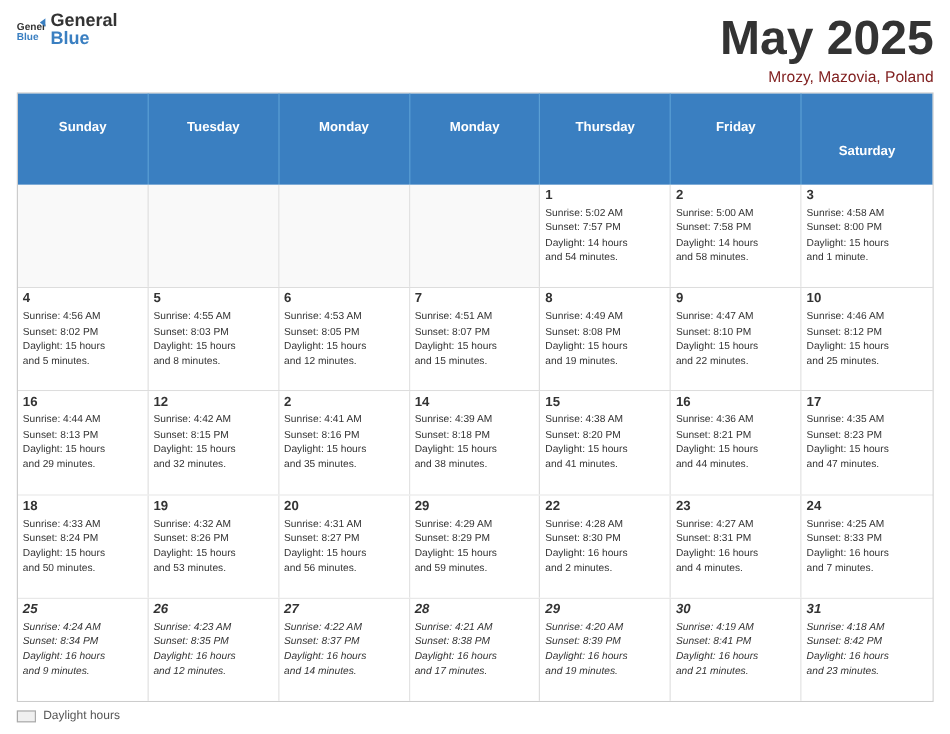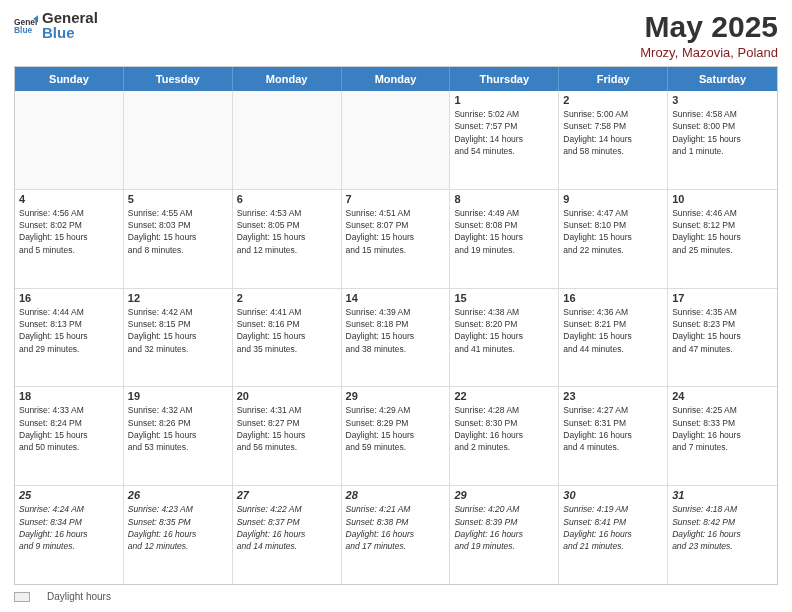--- a/index.html
+++ b/index.html
@@ -29,21 +29,21 @@
       gap: 4px;
     }
     .logo-icon {
       width: 24px;
       height: 24px;
     }
     .title-block {
       text-align: right;
     }
     .main-title {
-      font-size: 30px;
+      font-size: 40px;
       font-weight: bold;
       color: #333;
       line-height: 1.1;
     }
     .sub-title {
       font-size: 13px;
       color: #7f1d1d;
       margin-top: 2px;
     }
     .calendar {
@@ -54,26 +54,27 @@
     }
     .cal-header-row {
       display: grid;
       grid-template-columns: repeat(7, 1fr);
       background: #3a7fc1;
     }
     .cal-header-cell {
       color: #fff;
       font-size: 11px;
       font-weight: bold;
-      padding: 6px 4px;
+      padding: 22px 4px;
       text-align: center;
       border-right: 1px solid #5a9fd4;
     }
     .cal-header-cell:last-child {
       border-right: none;
+      margin-top: 20px;
     }
     .cal-body {
       flex: 1;
       display: flex;
       flex-direction: column;
     }
     .cal-row {
       display: grid;
       grid-template-columns: repeat(7, 1fr);
       flex: 1;
@@ -106,21 +107,21 @@
     }
     .day-info {
       font-size: 8.5px;
       color: #333;
       line-height: 1.45;
     }
     .footer {
       margin-top: 6px;
       display: flex;
       align-items: center;
-      gap: 17px;
+      gap: 6px;
     }
     .daylight-box {
       width: 16px;
       height: 10px;
       background: #f0f0f0;
       border: 1px solid #aaa;
       display: inline-block;
     }
     .footer-label {
       font-size: 10px;

